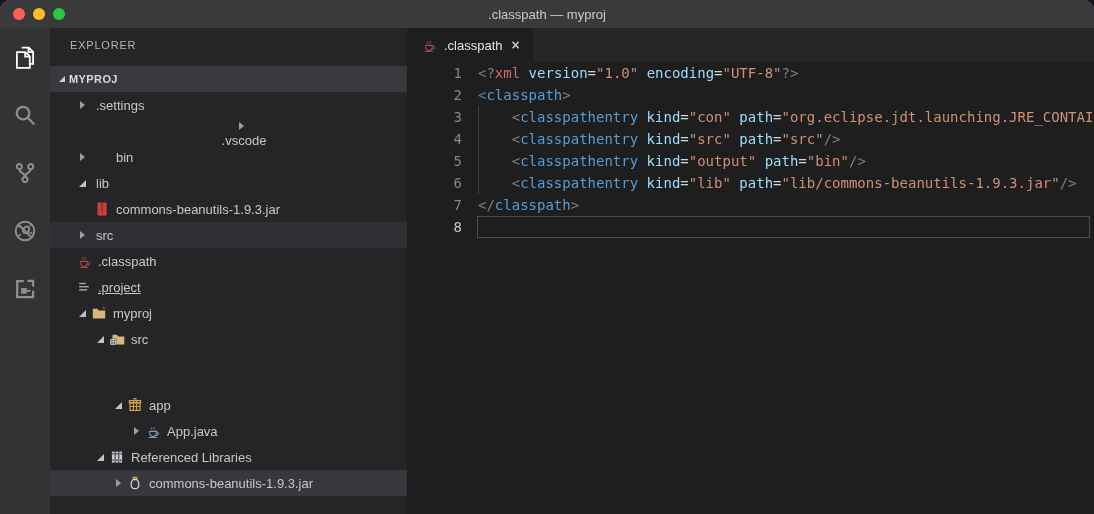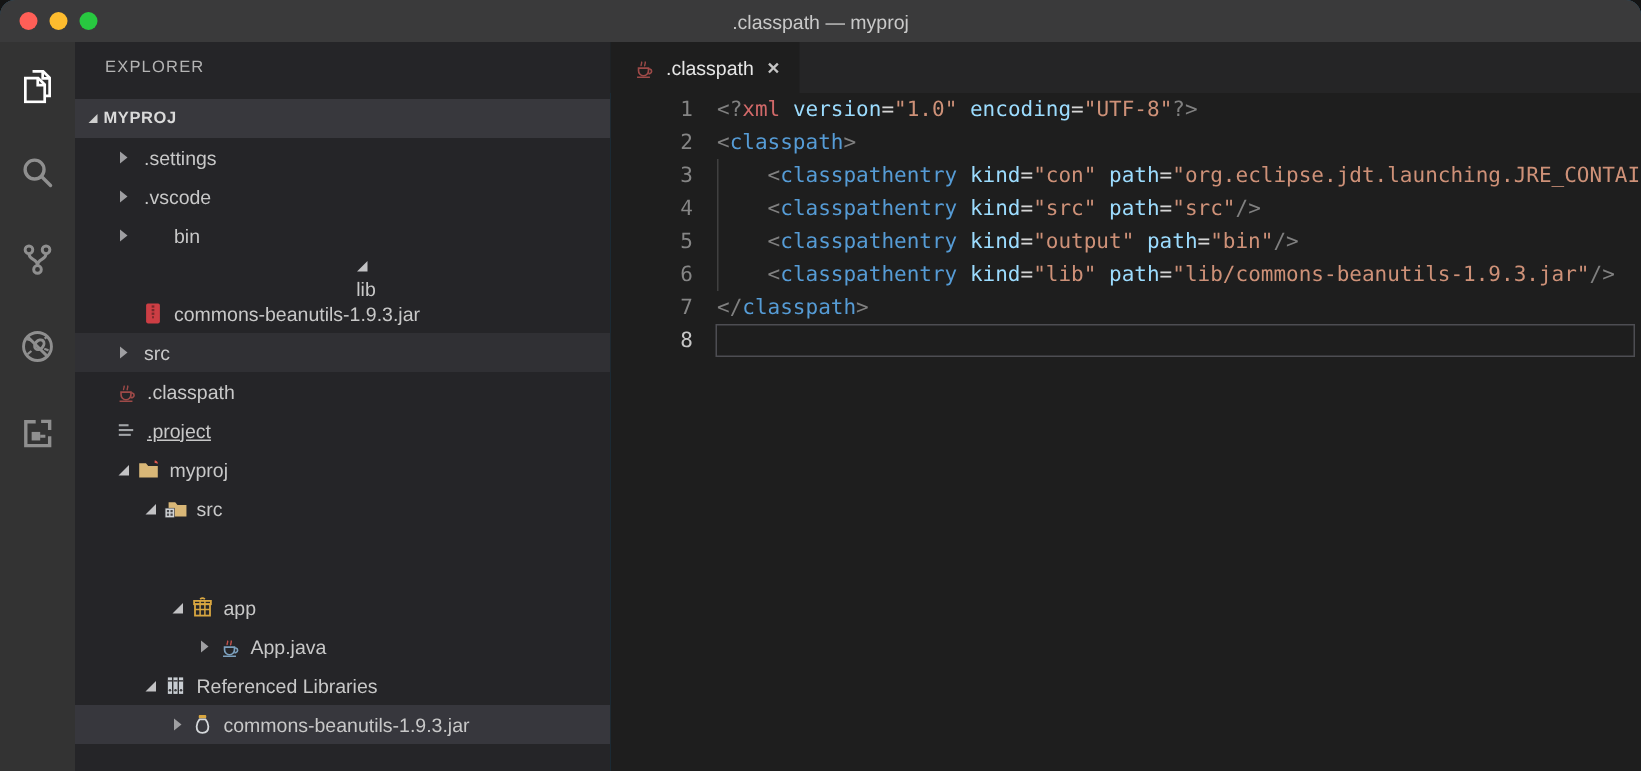--- a/index.html
+++ b/index.html
@@ -1,17 +1,17 @@
 <!DOCTYPE html>
 <html><head>
 <meta charset="utf-8">
 <style>
   html,body{margin:0;padding:0;background:#141414;}
   body{width:1094px;height:514px;overflow:hidden;font-family:"Liberation Sans",sans-serif;-webkit-font-smoothing:antialiased;}
-  .window{width:1094px;height:514px;border-radius:10px 10px 0 0;overflow:hidden;background:#0c4a6e;box-shadow:inset 0 1px 0 rgba(255,255,255,.14);}
+  .window{width:1094px;height:514px;border-radius:10px 10px 0 0;overflow:hidden;background:#6d28d9;box-shadow:inset 0 1px 0 rgba(255,255,255,.14);}
   
   .titlebar{height:28px;background:#3a3a3b;position:relative;display:flex;align-items:center;}
   .lights{display:flex;gap:8px;padding-left:13px;z-index:2;}
   .light{width:12px;height:12px;border-radius:50%;}
   .titlebar .title{position:absolute;left:0;right:0;text-align:center;font-size:13px;font-weight:500;color:#c9c9c9;}
   
   .main{display:flex;height:486px;}
   
   .activitybar{width:50px;flex:0 0 50px;background:#333333;display:flex;flex-direction:column;align-items:center;}
   .ab-item{width:50px;height:58px;display:flex;align-items:center;justify-content:center;color:#8f8f8f;cursor:pointer;}
@@ -119,29 +119,29 @@
       <div class="sidebar-title">EXPLORER</div>
       <div id="sections">
           <div class="section-header bg-strong">
             <span class="twisty expanded"></span>
             <span>MYPROJ</span>
           </div>
           <div class="tree-row no-icon" style="padding-left: 25px;">
             <span class="twisty collapsed"></span>
             <span class="tree-label">.settings</span>
           </div>
+          <div class="tree-row no-icon" style="padding-left: 25px; flex-direction: column;">
+            <span class="twisty collapsed"></span>
+            <span class="tree-label">.vscode</span>
+          </div>
+          <div class="tree-row no-icon" style="padding-left: 25px; gap: 20px;">
+            <span class="twisty collapsed"></span>
+            <span class="tree-label">bin</span>
+          </div>
           <div class="tree-row no-icon" style="padding-left: 25px;">
-            <span class="twisty collapsed"></span>
-            <span class="tree-label">.vscode</span>
-          </div>
-          <div class="tree-row no-icon" style="padding-left: 25px; gap: 20px;">
-            <span class="twisty collapsed"></span>
-            <span class="tree-label">bin</span>
-          </div>
-          <div class="tree-row no-icon" style="padding-left: 25px; flex-direction: column;">
             <span class="twisty expanded"></span>
             <span class="tree-label">lib</span>
           </div>
           <div class="tree-row" style="padding-left: 43px;">
             <span class="twisty" style="width: 0px; flex: 0 0 0px;"></span>
             <span class="tree-icon">
               <svg viewBox="0 0 16 16">
                 <rect x="3.4" y="1.4" width="9.2" height="13.2" rx="1.2" fill="#cc3e44"></rect>
                 <rect x="7.1" y="2.6" width="1.8" height="1.5" fill="#77282b"></rect>
                 <rect x="7.1" y="5" width="1.8" height="1.5" fill="#77282b"></rect>

